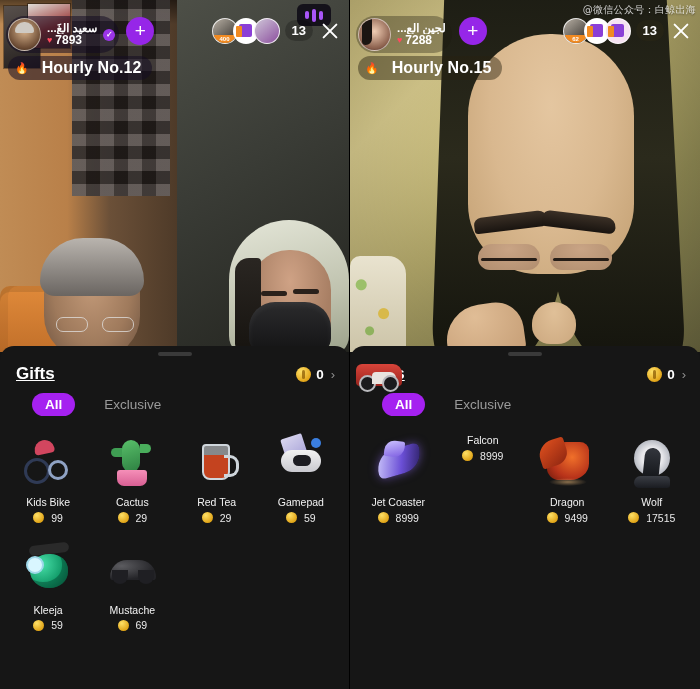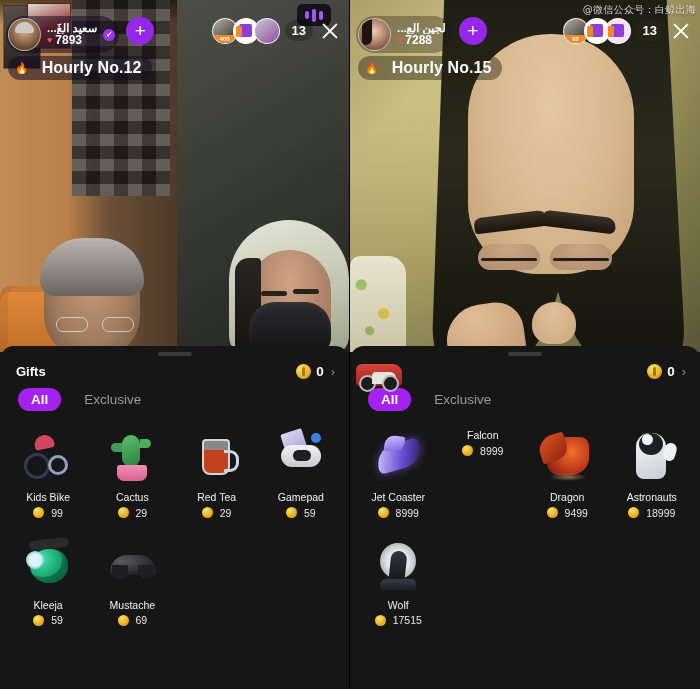--- a/index.html
+++ b/index.html
@@ -169,31 +169,31 @@
   .watermark { position:absolute; right:4px; top:3px; z-index:8;
     font-size:10px; color:rgba(255,255,255,.78); font-family:"DejaVu Sans", sans-serif;
     text-shadow:0 1px 2px rgba(0,0,0,.5); letter-spacing:.3px; }
 
   
   .gift-panel { position:absolute; left:0; right:0; bottom:0; top:346px;
     background:#161616; border-radius:14px 14px 0 0; z-index:10; }
   .grabber { width:34px; height:4px; background:#3a3a3a; border-radius:3px;
     margin:6px auto 0; }
   .gp-head { display:flex; align-items:center; padding:8px 14px 0 16px; }
-  .gp-title { font-size:13px; color:#fff; font-weight:700; }
+  .gp-title { font-size:17px; color:#fff; font-weight:700;text-decoration:underline; }
   .coin-box { margin-left:auto; display:flex; align-items:center; gap:5px; }
   .coin { width:15px; height:15px; border-radius:50%;
     background:radial-gradient(circle at 35% 30%, #ffe066, #e3a61b 70%, #c2860c);
     position:relative; flex:0 0 auto; }
   .coin:after { content:""; position:absolute; left:6px; top:3px; width:3px; height:9px;
     background:rgba(140,92,6,.75); border-radius:2px; }
   .coin-val { font-size:13.5px; color:#fff; font-weight:600; }
   .chev { color:#8e8e8e; font-size:13px; margin-left:2px; }
 
-  .tabs { display:flex; align-items:flex-end; gap:10px; padding:9px 0 0 18px; }
+  .tabs { display:flex; align-items:flex-end; gap:16px; padding:9px 0 0 32px; }
   .tab { font-size:13.5px; padding:4px 13px; border-radius:14px; color:#9a9a9a; }
   .tab.active { background:#a521f0; color:#fff; font-weight:700; }
 
   .grid { display:grid; grid-template-columns:repeat(4,1fr); padding:10px 6px 0; }
   .gift { display:flex; flex-direction:column; align-items:center; padding:8px 2px 10px; }
   .gift-art { width:56px; height:56px; position:relative; margin-bottom:6px; }
   .gift-name { font-size:10.5px; color:#f2f2f2; text-align:center; line-height:1.2;
     margin-bottom:3px; white-space:nowrap; }
   .gift-price { display:flex; align-items:center; gap:7px; }
   .coin-sm { width:11px; height:11px; border-radius:50%;
@@ -554,30 +554,20 @@
               <div class="dbase"></div>
           </div>
           <div class="gift-name">Dragon</div>
           <div class="gift-price">
             <span class="coin-sm"></span>
             <span>9499</span>
           </div>
         </div>
 
 
-        <div class="gift">
-          <div class="gift-art">
-              <div class="a-astro"></div>
-            </div>
-          <div class="gift-name">Astronauts</div>
-          <div class="gift-price">
-            <span class="coin-sm"></span>
-            <span>18999</span>
-          </div>
-        </div>
 
         <div class="gift">
           <div class="gift-art">
             <div class="a-wolf"></div>
               <div class="wolf-b"></div>
               <div class="wolf-rock"></div>
           </div>
           <div class="gift-name">Wolf</div>
           <div class="gift-price">
             <span class="coin-sm"></span>

